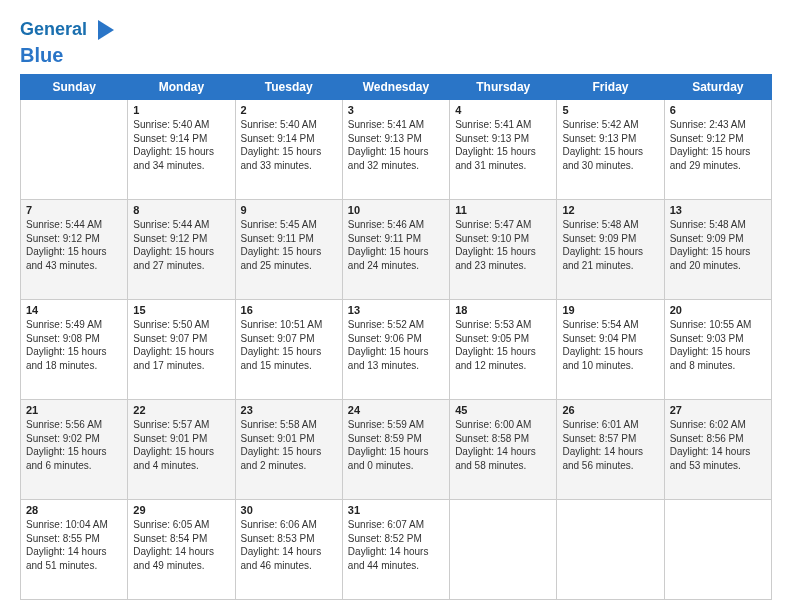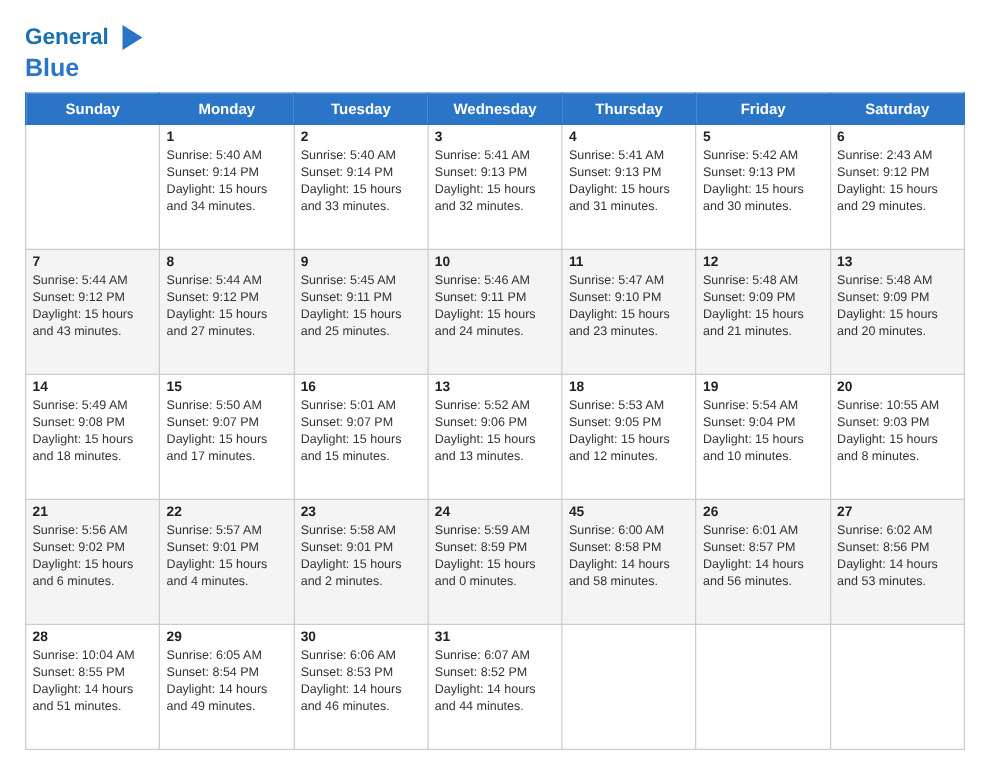--- a/index.html
+++ b/index.html
@@ -201,21 +201,21 @@
           <td>
             <div class="cell-date">14</div>
             <div class="cell-info"><span>Sunrise: 5:49 AM</span><br><span>Sunset: 9:08 PM</span><br><span>Daylight: 15 hours and 18 minutes.</span></div>
           </td>
           <td>
             <div class="cell-date">15</div>
             <div class="cell-info"><span>Sunrise: 5:50 AM</span><br><span>Sunset: 9:07 PM</span><br><span>Daylight: 15 hours and 17 minutes.</span></div>
           </td>
           <td>
             <div class="cell-date">16</div>
-            <div class="cell-info"><span>Sunrise: 5:01 AM</span><br><span>Sunset: 9:07 PM</span><br><span>Daylight: 15 hours and 15 minutes.</span></div>
+            <div class="cell-info"><span>Sunrise: 10:51 AM</span><br><span>Sunset: 9:07 PM</span><br><span>Daylight: 15 hours and 15 minutes.</span></div>
           </td>
           <td>
             <div class="cell-date">13</div>
             <div class="cell-info"><span>Sunrise: 5:52 AM</span><br><span>Sunset: 9:06 PM</span><br><span>Daylight: 15 hours and 13 minutes.</span></div>
           </td>
           <td>
             <div class="cell-date">18</div>
             <div class="cell-info"><span>Sunrise: 5:53 AM</span><br><span>Sunset: 9:05 PM</span><br><span>Daylight: 15 hours and 12 minutes.</span></div>
           </td>
           <td>

